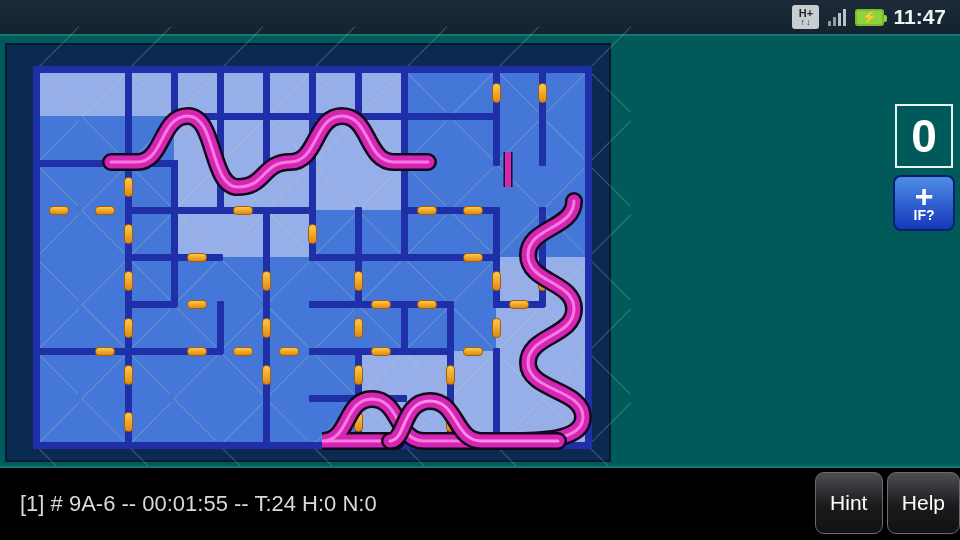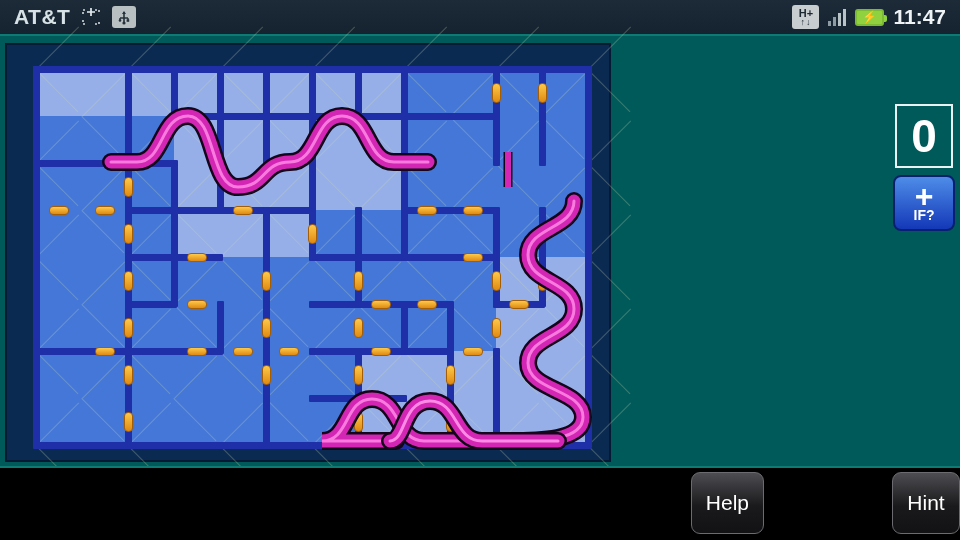--- a/index.html
+++ b/index.html
@@ -89,42 +89,20 @@
     background:linear-gradient(#4d4d52,#1a1a1c 55%,#121214);
     border:1px solid #6b6b70;border-radius:9px;
     color:#fff;font-size:21px;display:flex;align-items:center;justify-content:center;
   }
   .btn.gap{margin-left:128px;}
 </style>
 </head>
 <body>
 
 <div id="statusbar">
-  <div class="left">
-    <span class="carrier">AT&amp;T</span>
-    <span class="icon-box">
-      <svg width="20" height="20" viewBox="0 0 20 20">
-        <path d="M2 7V3h4" stroke="#cfd8dc" stroke-width="1.6" fill="none" stroke-dasharray="2 2"></path>
-        <path d="M14 3h4v4" stroke="#cfd8dc" stroke-width="1.6" fill="none" stroke-dasharray="2 2"></path>
-        <path d="M2 13v4h4" stroke="#cfd8dc" stroke-width="1.6" fill="none" stroke-dasharray="2 2"></path>
-        <path d="M14 17h4v-4" stroke="#cfd8dc" stroke-width="1.6" fill="none" stroke-dasharray="2 2"></path>
-        <path d="M10 1v8M6 5h8" stroke="#e3ebee" stroke-width="1.7"></path>
-      </svg>
-    </span>
-    <span class="usb-chip">
-      <svg width="14" height="16" viewBox="0 0 14 16">
-        <path d="M7 15V3" stroke="#24313a" stroke-width="1.6"></path>
-        <circle cx="7" cy="14" r="1.6" fill="#24313a"></circle>
-        <path d="M7 2l2 3H5z" fill="#24313a"></path>
-        <path d="M3 9h8M3 9v2M11 9v2" stroke="#24313a" stroke-width="1.4" fill="none"></path>
-        <circle cx="3" cy="11.5" r="1.3" fill="#24313a"></circle>
-        <rect x="9.6" y="10.4" width="2.6" height="2.4" fill="#24313a"></rect>
-      </svg>
-    </span>
-  </div>
   <div class="right">
     <span class="hplus-chip">
       <span>H+</span>
       <span class="arrows">↑↓</span>
     </span>
     <span class="bars">
       <i class="b1"></i>
         <i class="b2"></i>
         <i class="b3"></i>
         <i class="b4"></i>
@@ -467,17 +445,18 @@
   </div>
 
   <div id="ifbutton">
     <span class="plus">+</span>
     <span class="lab">IF?</span>
   </div>
 
 </div>
 
 <div id="bottombar">
+  <div id="statustext">[1] # 9A-6 -- 00:01:55 -- T:24 H:0 N:0</div>
   <div id="btnrow">
+    <div class="btn gap">Hint</div>
     <div class="btn">Help</div>
-    <div class="btn gap">Hint</div>
   </div>
 </div>
 
 </body></html>

